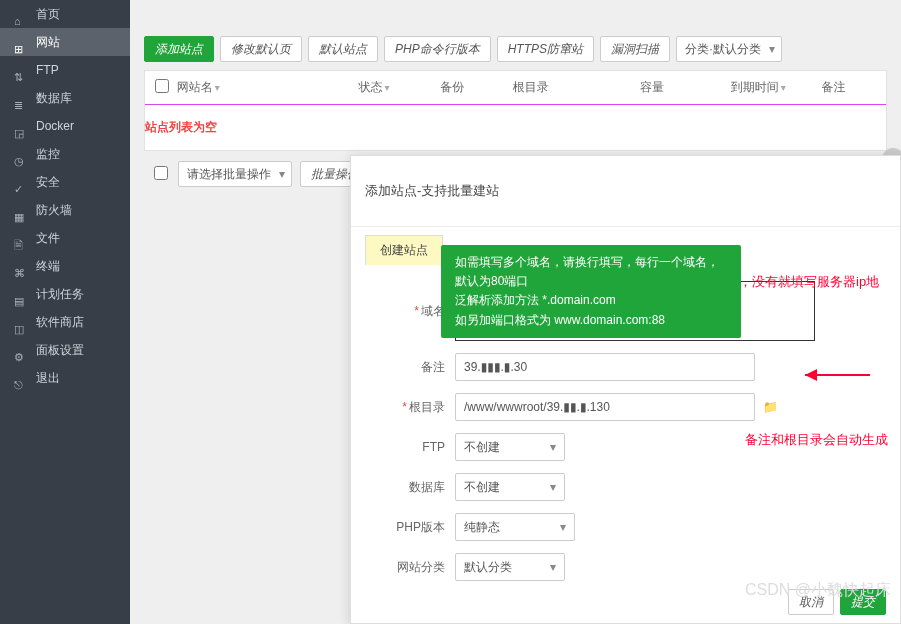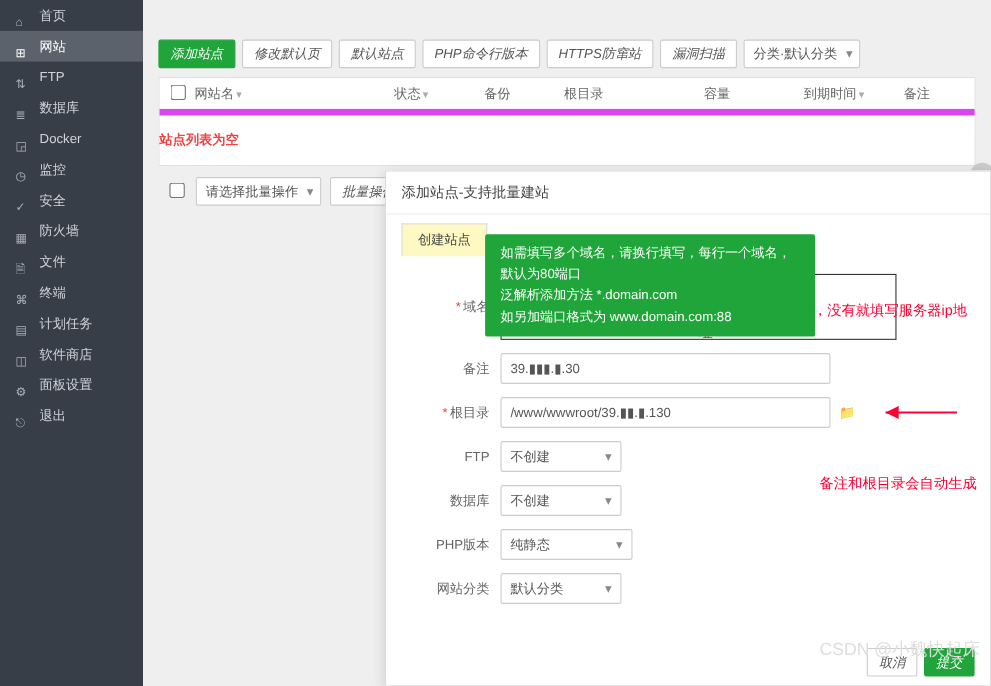--- a/index.html
+++ b/index.html
@@ -12,32 +12,32 @@
 .sidebar-item.active .sico { color:#fff; }
 
 .main { position:absolute; left:130px; top:0; right:0; height:624px; background:#efefef; padding:14px; }
 .toolbar { display:flex; gap:6px; align-items:center; margin:22px 0 8px 0; }
 .btn { height:26px; line-height:24px; padding:0 10px; border:1px solid #ccc; background:#fff; color:#555; border-radius:2px; cursor:pointer; display:inline-flex; align-items:center; gap:4px;font-style:italic; }
 .btn.green { background:#20a53a; color:#fff; border-color:#20a53a; }
 .sel { height:26px; border:1px solid #ccc; background:#fff; color:#555; border-radius:2px; padding:0 20px 0 8px; display:inline-flex; align-items:center; position:relative; }
 .sel:after { content:"▾"; position:absolute; right:6px; color:#888; }
 
 .table { border:1px solid #e2e2e2; background:#fff; }
-.thead { display:flex; align-items:center; height:34px; padding:0 10px; color:#666; border-bottom:6px solid #d946ef; }
+.thead { display:flex; align-items:center; height:34px; padding:0 10px; color:#666; border-bottom:1px solid #d946ef; }
 .thead .chk,.brow .chk { width:24px; }
 .col-name{width:200px;} .col-status{width:90px;} .col-backup{width:80px;} .col-root{width:140px;} .col-cap{width:100px;} .col-expire{width:100px;} .col-rem{width:60px;}
 .chev { font-size:10px; color:#aaa; margin-left:2px; }
 .tbody-empty{ text-align:left; color:#ef4444; padding:14px 0;font-weight:bold; }
 
 .brow { display:flex; align-items:center; padding:10px 0 0 10px; }
 .brow .sel, .brow .btn { height:26px; }
 
 
 .mask { position:absolute; left:350px; top:155px; right:0; bottom:0; background:#fff; border:1px solid #ddd; box-shadow:0 2px 12px rgba(0,0,0,.15);}
-.mtitle { padding:10px 14px; font-size:13px; color:#444; border-bottom:1px solid #eee; }
+.mtitle { padding:26px 14px; font-size:13px; color:#444; border-bottom:1px solid #eee; }
 .tabs { padding:8px 14px 0 14px; }
 .tab { display:inline-block; border:1px solid #ddd; border-bottom:none; padding:6px 14px; background:#fef9c3; color:#444; }
 .tip { position:absolute; top:18px; left:90px; width:300px; background:#20a53a; color:#fff; padding:8px 14px; line-height:1.6; border-radius:2px; z-index:3; }
 .form { padding:16px 24px; }
 .frow { display:flex; align-items:center; margin-bottom:12px; }
 .flabel { width:80px; text-align:right; padding-right:10px; color:#666; }
 .flabel .req { color:#e74c3c; margin-right:2px; }
 .finput { height:28px; border:1px solid #ccc; padding:0 8px; color:#555; border-radius:2px; }
 .ftextarea { border:1px solid #333; padding:6px 8px; color:#555; height:60px; resize:none; }
 .w300{width:300px;} .w360{width:360px;}

